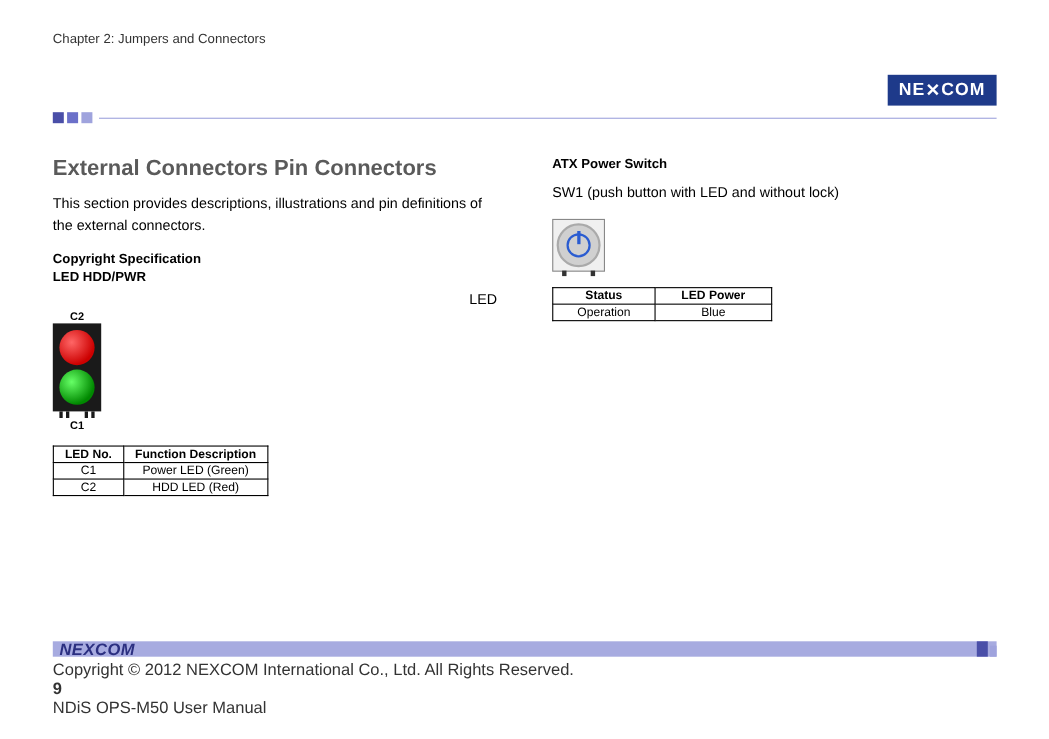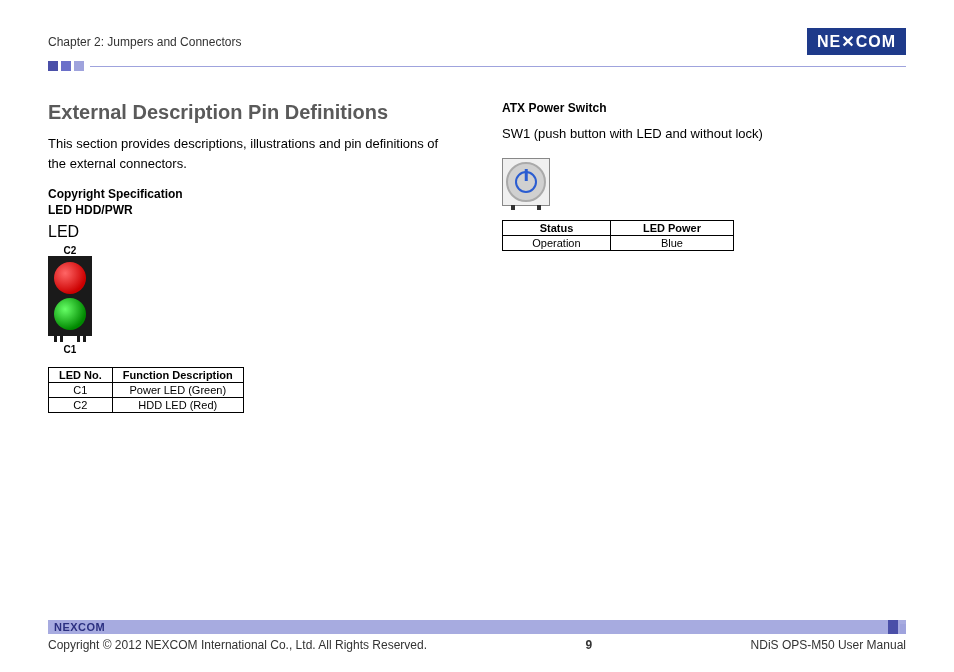--- a/index.html
+++ b/index.html
@@ -11,36 +11,37 @@
     height: 672px;
     position: relative;
     background: #fff;
   }
   .page {
     padding: 28px 48px 0 48px;
   }
   .top-bar {
     display: flex;
     justify-content: space-between;
-    align-items: center;
+    align-items: flex-start;
     margin-bottom: 6px;
   }
   .chapter-title {
     font-size: 12px;
     color: #333;
   }
   .logo-top {
     background: #1e3a8a;
     color: #fff;
     padding: 4px 10px;
     font-size: 16px;
     font-weight: bold;
     letter-spacing: 1px;
     display: flex;
     align-items: center;
+    margin-top: 40px;
   }
   .logo-top .x { color: #fff; position: relative; }
   .rule-row {
     display: flex;
     align-items: center;
     margin-bottom: 30px;
   }
   .rule-blocks {
     display: flex;
     gap: 3px;
@@ -72,22 +73,23 @@
     font-size: 13px;
     line-height: 1.5;
     margin: 0 0 14px 0;
   }
   .h2 {
     font-size: 12px;
     font-weight: 700;
     margin: 0 0 2px 0;
   }
   .small-label {
-    font-size: 16px;
+    font-size: 13px;
     margin: 6px 0 4px 0;
+    text-align: right;
   }
   .led-figure {
     margin: 4px 0 6px 0;
   }
   .c-label {
     font-size: 10px;
     font-weight: 700;
     text-align: center;
     width: 44px;
   }
@@ -173,36 +175,38 @@
   }
   .footer-line1 {
     height: 14px;
     background: #a7abe0;
     display:flex;
     align-items:center;
     padding-left:6px;
     position:relative;
   }
   .footer-logo {
-    font-size: 11px; font-weight:700; color:#2b2f80;
+    font-size: 15px; font-weight:700; color:#2b2f80;
     letter-spacing:0.5px;
+    font-style:italic;
   }
   .footer-blocks {
     position:absolute; right:0; top:0;
     display:flex; gap:2px; align-items:flex-end;
   }
   .fb { background:#4a4fa8; }
   .fb1 { width:10px; height:14px; }
   .fb2 { width:6px; height:10px; background:#9fa3dd;}
   .footer-line2 {
     display:flex;
     justify-content:space-between;
-    font-size:12px;
+    font-size:15px;
     color:#333;
     margin-top:4px;
+    flex-direction:column;
   }
   .page-number {
     font-weight:700;
   }
 </style>
 </head>
 <body>
 
 <div class="page">
   <div class="top-bar">
@@ -217,21 +221,21 @@
     <div class="rule-blocks">
       <div class="rule-block rb1"></div>
       <div class="rule-block rb2"></div>
       <div class="rule-block rb3"></div>
     </div>
     <div class="rule-line"></div>
   </div>
 
   <div class="content">
     <div class="col">
-      <h1 class="h1">External Description Pin Definitions</h1>
+      <h1 class="h1">External Connectors Pin Connectors</h1>
       <p class="intro">This section provides descriptions, illustrations and pin definitions of the external connectors.</p>
       <div class="h2">Copyright Specification</div>
       <div class="h2">LED HDD/PWR</div>
       <div class="small-label">LED</div>
 
       <div class="led-figure">
         <div class="c-label">C2</div>
         <div class="led-box">
           <div class="led-dot red-led"></div>
           <div class="led-dot green-led"></div>
@@ -262,21 +266,21 @@
       <p class="intro" style="margin-top:9px">SW1 (push button with LED and without lock)</p>
 
       <div class="atx-switch">
         <div class="switch-outline switch-feet">
           <div class="switch-circle">
             <div class="power-icon"></div>
           </div>
         </div>
       </div>
 
-      <table class="spec" style="width:232px">
+      <table class="spec" style="width:200px">
         <tbody>
             <tr>
           <th>Status</th>
           <th>LED Power</th>
         </tr>
         <tr>
           <td>Operation</td>
           <td>Blue</td>
         </tr>
       </tbody>

